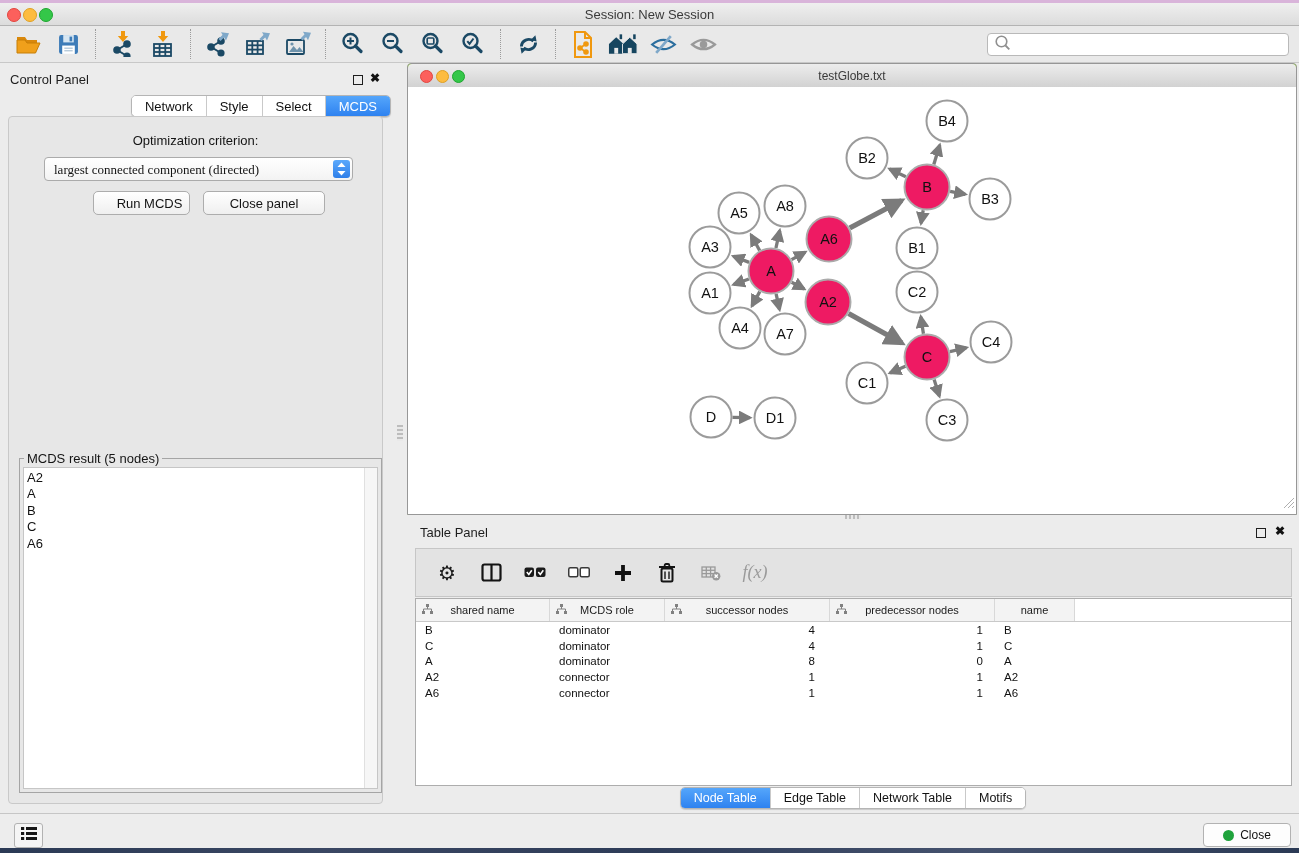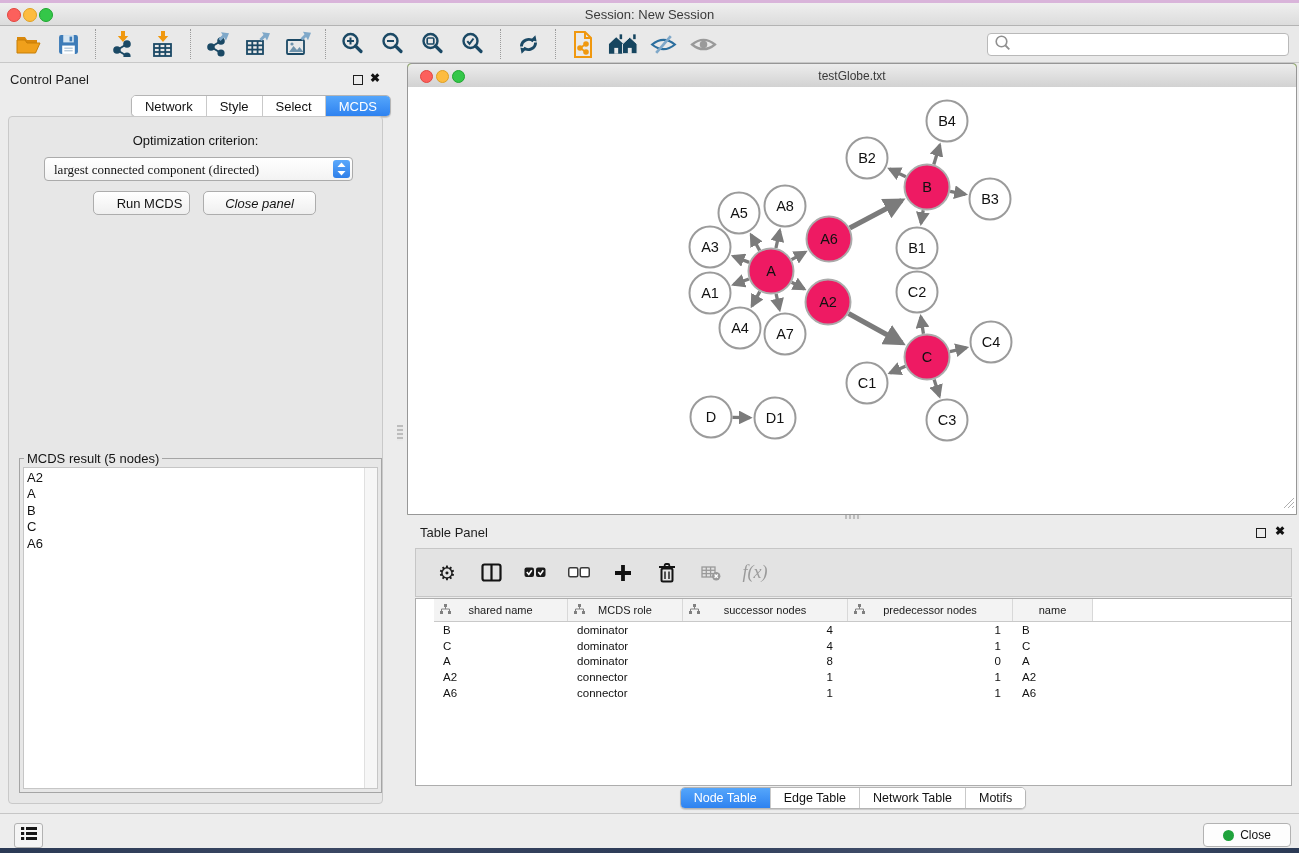--- a/index.html
+++ b/index.html
@@ -44,21 +44,21 @@
     border:1px solid #C9C9C9;border-radius:4px;}
   .opt-label{position:absolute;left:0;top:16px;width:100%;text-align:center;font-size:13px;color:#141414;}
   .combo{position:absolute;left:35px;top:40px;width:309px;height:24px;background:linear-gradient(#FFF,#F3F3F3);
     border:1px solid #ABABAB;border-radius:4px;box-sizing:border-box;}
   .combo-text{position:absolute;left:9px;top:4px;font-size:13px;color:#141414;white-space:nowrap;font-family:Liberation Serif, serif;}
   .combo-stepper{position:absolute;right:2px;top:2px;width:17px;height:18px;border-radius:3px;
     background:linear-gradient(#5BA9FC,#2D7EE9);display:flex;align-items:center;justify-content:center;}
   .cp-btn{position:absolute;top:74px;height:24px;background:linear-gradient(#FFF,#EFEFEF);
     border:1px solid #ADADAD;border-radius:5px;font-size:13px;color:#141414;
     display:flex;align-items:center;justify-content:center;box-sizing:border-box;}
-  .btn-run{left:84px;width:97px;padding-left:16px;} .btn-close{left:194px;width:113px;font-style:italic;}
+  .btn-run{left:84px;width:97px;padding-left:16px;} .btn-close{left:194px;width:122px;}
   .mcds-fieldset{position:absolute;left:10px;top:341px;width:361px;height:333px;border:1px solid #A5A5A5;}
   .mcds-legend{position:absolute;left:4px;top:-8px;background:#E7E7E7;padding:0 3px;font-size:13px;color:#141414;}
   .mcds-listarea{position:absolute;left:3px;right:3px;top:8px;bottom:3px;background:#fff;border:1px solid #C6C6C6;}
   .mcds-list{position:absolute;left:3px;top:2px;right:16px;font-size:13px;color:#111;line-height:16.4px;}
   .mcds-scroll{position:absolute;right:0;top:0;bottom:0;width:12px;background:#F6F6F6;border-left:1px solid #E0E0E0;}
 
   
   .vsplit-grip{position:absolute;left:397px;top:425px;width:6px;height:16px;
     background:repeating-linear-gradient(#BDBDBD 0 2px,#E9E9E9 2px 4px);}
   .hsplit-grip{position:absolute;left:845px;top:515px;width:16px;height:4px;
@@ -76,21 +76,21 @@
 
   
   .table-panel{position:absolute;left:407px;top:520px;width:892px;height:293px;}
   .tp-float{right:33px;} .tp-close{right:14px;}
   .tp-toolbar{position:absolute;left:8px;top:28px;width:877px;height:49px;background:#E3E3E3;
     border:1px solid #C6C6C6;box-sizing:border-box;display:flex;align-items:center;padding-left:18px;}
   .tp-tool{width:26px;height:26px;display:flex;align-items:center;justify-content:center;margin-right:18px;}
   .gear-glyph{font-size:20px;color:#1B1B1B;line-height:1;}
   .fx-glyph{font-family:"Liberation Serif",serif;font-style:italic;font-size:18px;color:#9A9A9A;}
   .tp-table{position:absolute;left:8px;top:78px;width:877px;height:188px;background:#fff;
-    border:1px solid #ADADAD;box-sizing:border-box;overflow:hidden;padding-left:18px;}
+    border:1px solid #ADADAD;box-sizing:border-box;overflow:hidden;}
   .thead{display:grid;grid-template-columns:134px 115px 165px 165px 80px 1fr;height:22px;
     border-bottom:1px solid #C9C9C9;}
   .hcell{position:relative;background:#F3F3F3;border-right:1px solid #D8D8D8;display:flex;
     align-items:center;justify-content:center;font-size:11px;color:#1A1A1A;}
   .hcell.filler{background:#fff;border-right:none;}
   .hicon{position:absolute;left:6px;top:5px;}
   .trow{display:grid;grid-template-columns:134px 115px 165px 165px 80px 1fr;height:15.8px;
     font-size:11.5px;color:#111;align-items:center;}
   .trow .c0,.trow .c1{padding-left:9px;}
   .trow .c2{text-align:right;padding-right:15px;}

